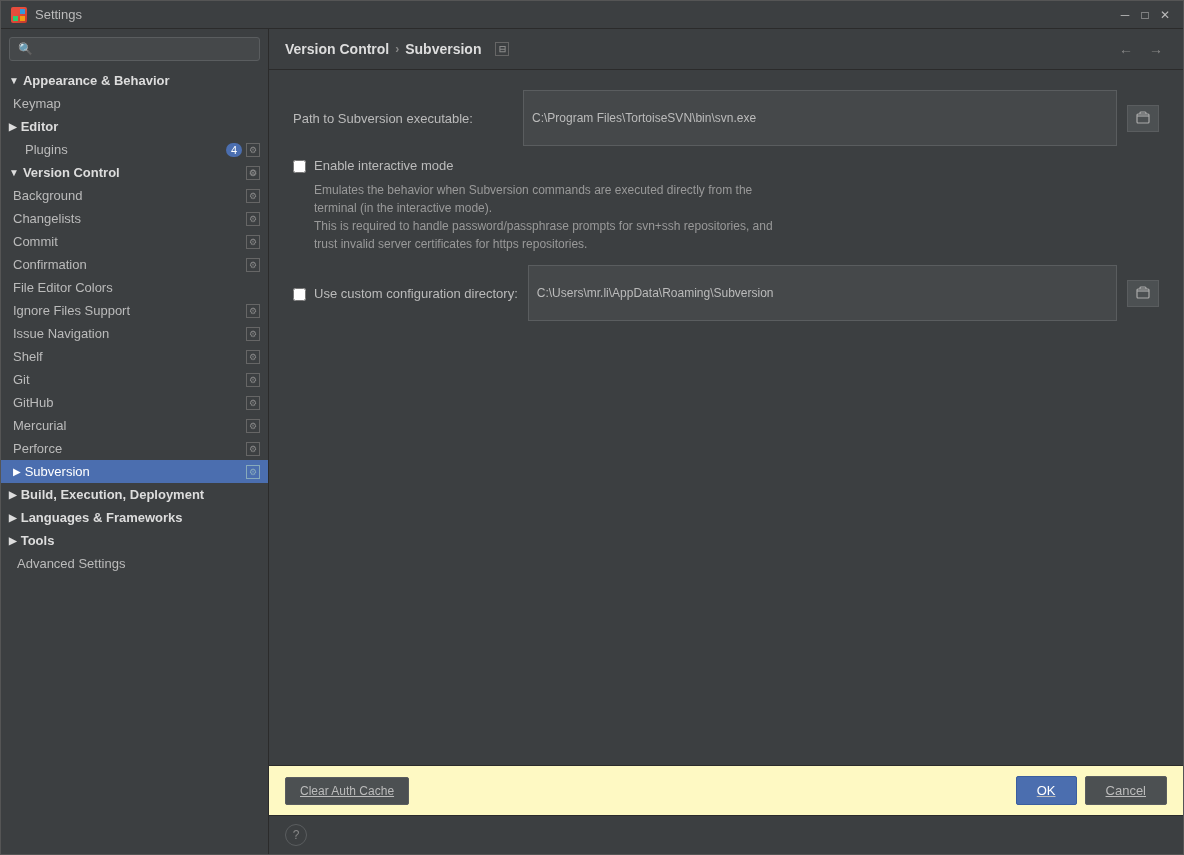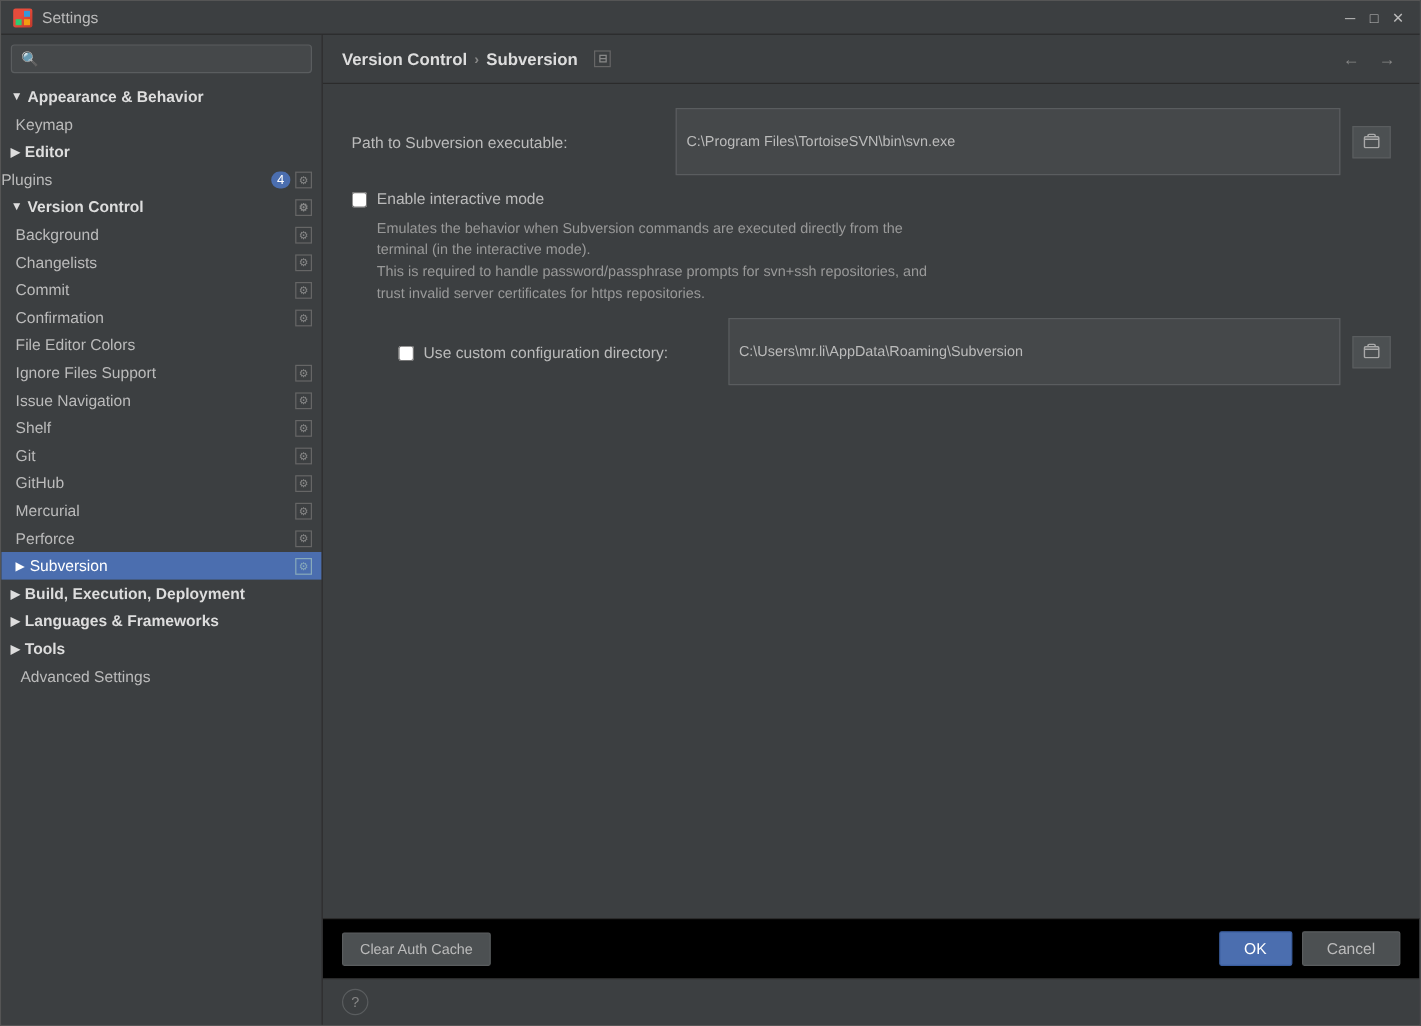--- a/index.html
+++ b/index.html
@@ -191,21 +191,20 @@
       min-width: 220px;
     }
     .form-input {
       flex: 1;
       background: #45484a;
       border: 1px solid #5a5d5f;
       color: #bbbbbb;
       padding: 20px 8px;
       font-size: 12px;
       outline: none;
-      margin-left: 40px;
     }
     .browse-btn {
       background: #4c5052;
       border: 1px solid #5a5d5f;
       color: #bbbbbb;
       padding: 4px 8px;
       cursor: pointer;
       font-size: 14px;
     }
     .checkbox-row {
@@ -227,23 +226,24 @@
       line-height: 1.5;
       margin-left: 21px;
       margin-top: 4px;
       margin-bottom: 12px;
     }
     .content-footer {
       display: flex;
       align-items: center;
       padding: 10px 16px;
       border-top: 1px solid #2b2b2b;
-      background: #000000;
+      background: #fef9c3;
       flex-shrink: 0;
       gap: 12px;
+      text-decoration: underline;
     }
     .footer-actions {
       display: flex;
       gap: 8px;
       margin-left: auto;
     }
     .btn-primary {
       background: #4b6eaf;
       border: 1px solid #3b5e9f;
       color: white;
@@ -331,21 +331,21 @@
 
       <div class="nav-item sub-item">
         <span>Keymap</span>
       </div>
 
       <div class="nav-item section-header">
         <span class="chevron">▶</span>
         <span>Editor</span>
       </div>
 
-      <div class="nav-item" style="padding-left:0;">
+      <div class="nav-item" style="padding-left:24px;">
         <span>Plugins</span>
         <div class="nav-item-right">
           <span class="nav-badge">4</span>
           <div class="settings-gear">⚙</div>
         </div>
       </div>
 
       <div class="nav-item section-header">
         <span class="chevron">▼</span>
         <span>Version Control</span>
@@ -497,21 +497,21 @@
           <span>Enable interactive mode</span>
         </div>
         <div class="description-text">
           <span>Emulates the behavior when Subversion commands are executed directly from the</span><br>
           <span>terminal (in the interactive mode).</span><br>
           <span>This is required to handle password/passphrase prompts for svn+ssh repositories, and</span><br>
           <span>trust invalid server certificates for https repositories.</span>
         </div>
 
         <div class="form-row" style="margin-top: 8px;">
-          <div style="display:flex; align-items:center; gap:8px; min-width:220px;margin-left:39px;">
+          <div style="display:flex; align-items:center; gap:8px; min-width:220px;">
             <input type="checkbox" class="checkbox-input" style="">
             <label class="form-label" style="min-width:unset;">Use custom configuration directory:</label>
           </div>
           <input class="form-input" type="text" value="C:\Users\mr.li\AppData\Roaming\Subversion" style="">
           <button class="browse-btn">
             <svg width="14" height="14" viewBox="0 0 14 14" fill="none">
               <rect x="1" y="4" width="12" height="9" rx="1" stroke="#aaa" stroke-width="1.2" fill="none"></rect>
               <path d="M1 6h12" stroke="#aaa" stroke-width="1.2"></path>
               <path d="M4 4V3a1 1 0 011-1h4a1 1 0 011 1v1" stroke="#aaa" stroke-width="1.2" fill="none"></path>
             </svg>

